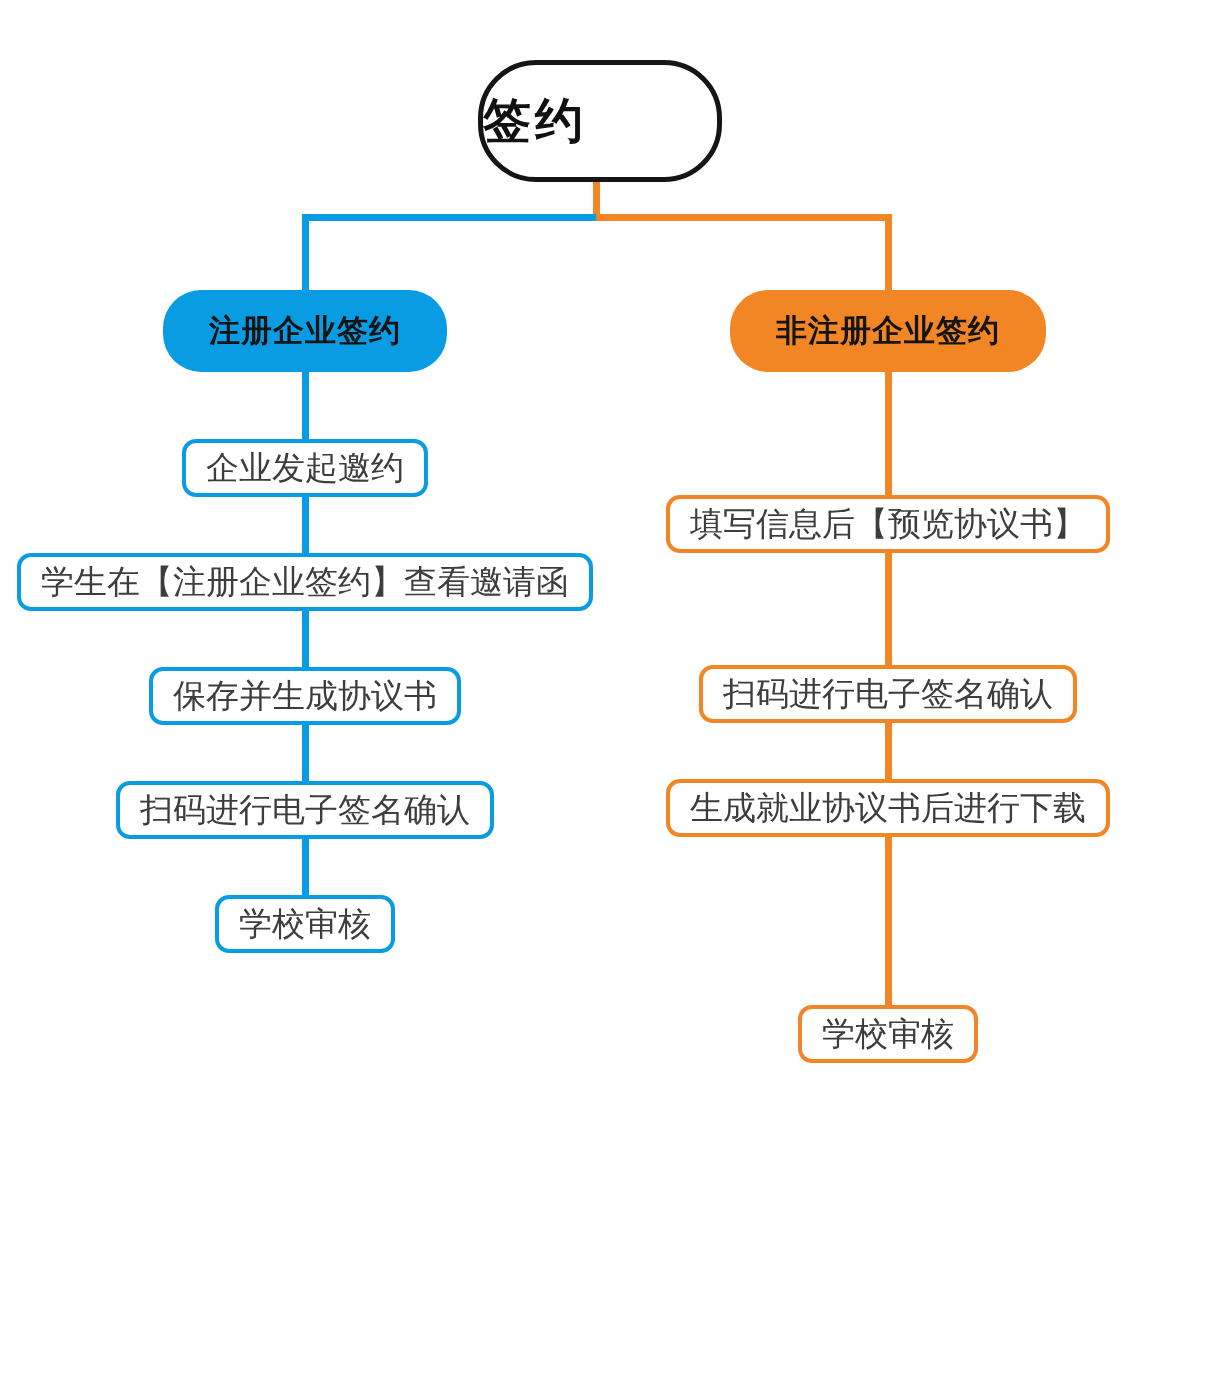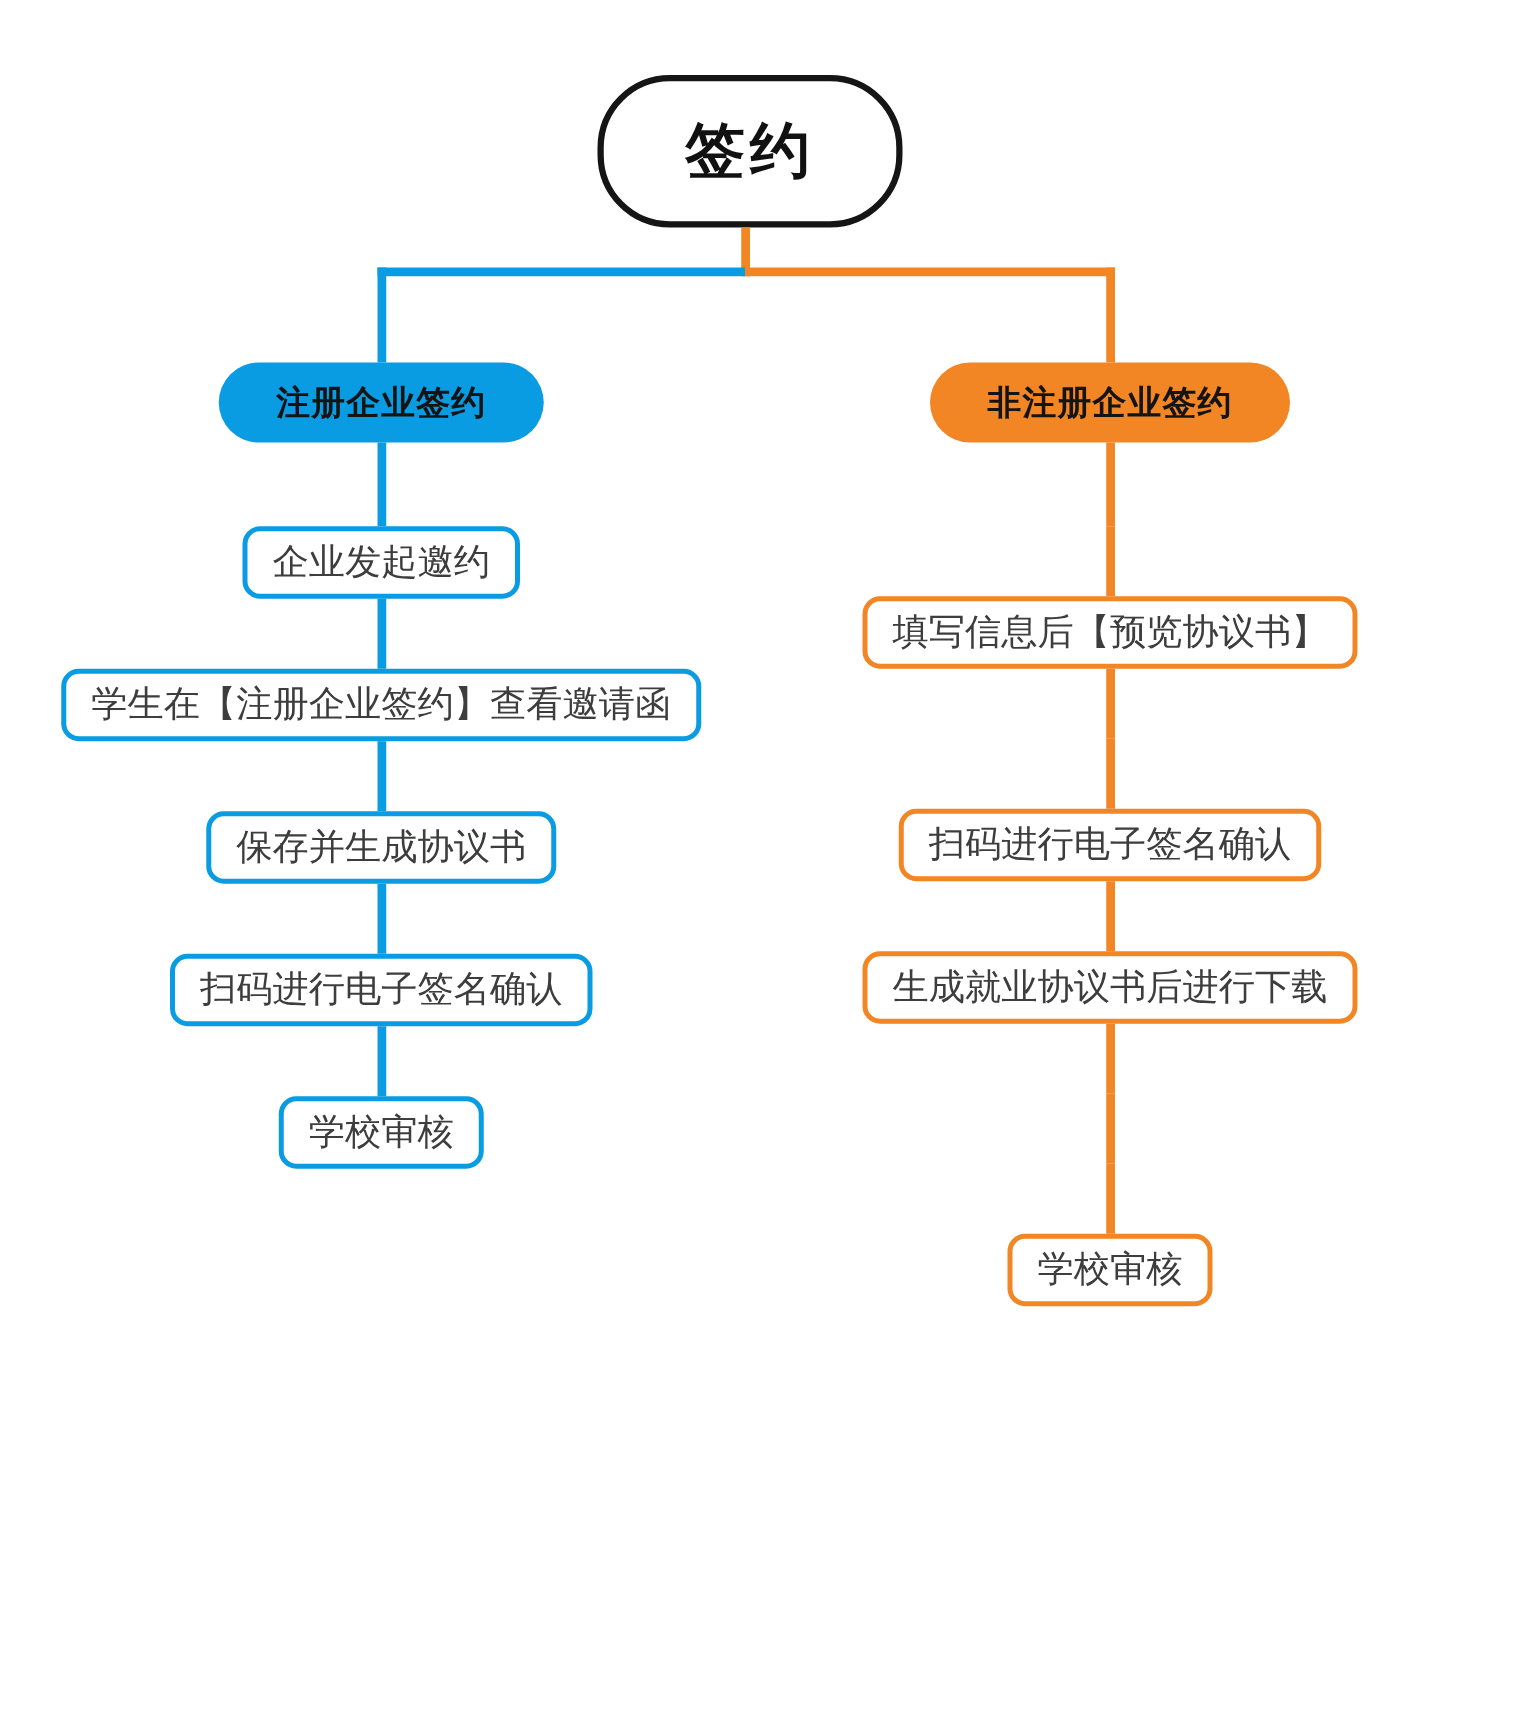--- a/index.html
+++ b/index.html
@@ -22,21 +22,20 @@
     left: 478px;
     top: 60px;
     width: 244px;
     height: 122px;
     box-sizing: border-box;
     border: 5px solid var(--c-root-border);
     border-radius: 58px;
     background: #ffffff;
     display: flex;
     align-items: center;
-    justify-content: center;
     font-size: 48px;
     font-weight: 800;
     letter-spacing: 4px;
     color: var(--c-root-text);
   }
 
   
   .conn { position: absolute; }
   .conn.blue   { background: var(--c-blue); }
   .conn.orange { background: var(--c-orange); }
@@ -52,28 +51,28 @@
     position: absolute;
     top: 290px;
     display: flex;
     flex-direction: column;
     align-items: center;
   }
   .branch-col.left  { left: 0px;   width: 610px; }
   .branch-col.right { left: 576px; width: 624px; }
 
   .pill {
-    height: 64px;
+    height: 82px;
     box-sizing: border-box;
     border-radius: 38px;
     padding: 0 46px;
     display: flex;
     align-items: center;
     justify-content: center;
-    font-size: 27px;
+    font-size: 31px;
     font-weight: 700;
     color: var(--c-header-text);
     letter-spacing: 1px;
   }
   .pill.blue   { background: var(--c-blue); }
   .pill.orange { background: var(--c-orange); }
 
   .vconn {
     width: 7px;
     height: 56px;
@@ -82,21 +81,21 @@
   .vconn.first { height: 67px; }
   .vconn.blue   { background: var(--c-blue); }
   .vconn.orange { background: var(--c-orange); }
 
   .node {
     box-sizing: border-box;
     background: var(--c-node-bg);
     border: 4px solid;
     border-radius: 14px;
     padding: 6px 20px;
-    font-size: 29px;
+    font-size: 33px;
     line-height: 38px;
     color: var(--c-node-text);
     text-align: center;
     display: flex;
     align-items: center;
     justify-content: center;
   }
   .node.blue   { border-color: var(--c-blue); }
   .node.orange { border-color: var(--c-orange); }
   .node.multiline {

